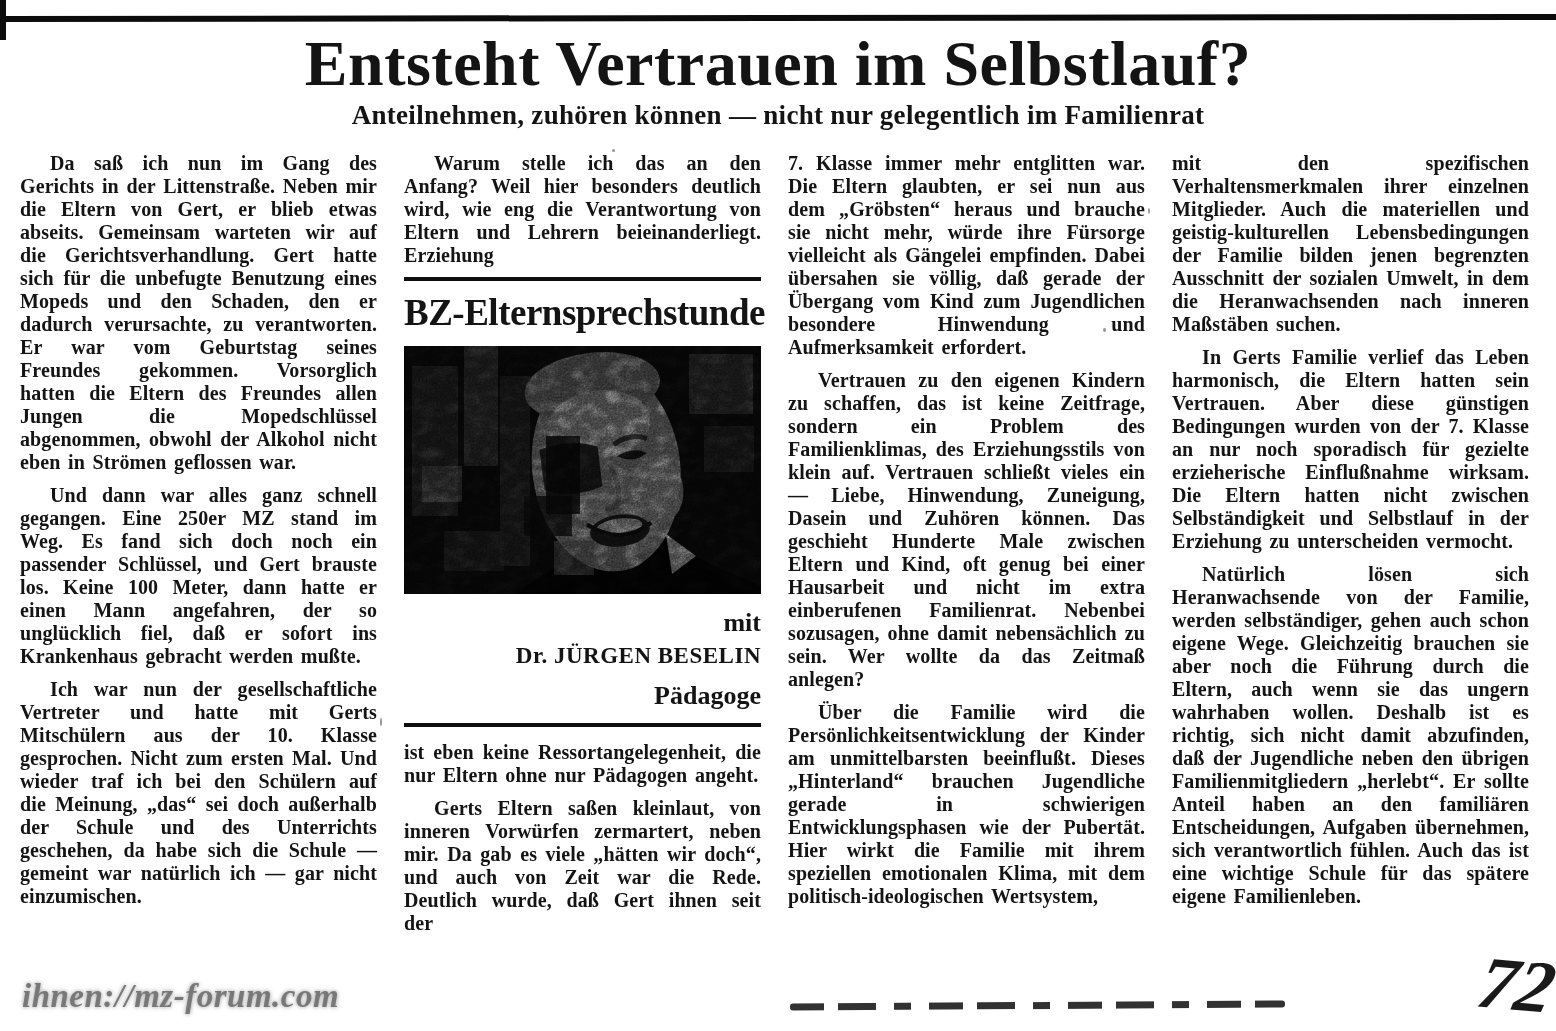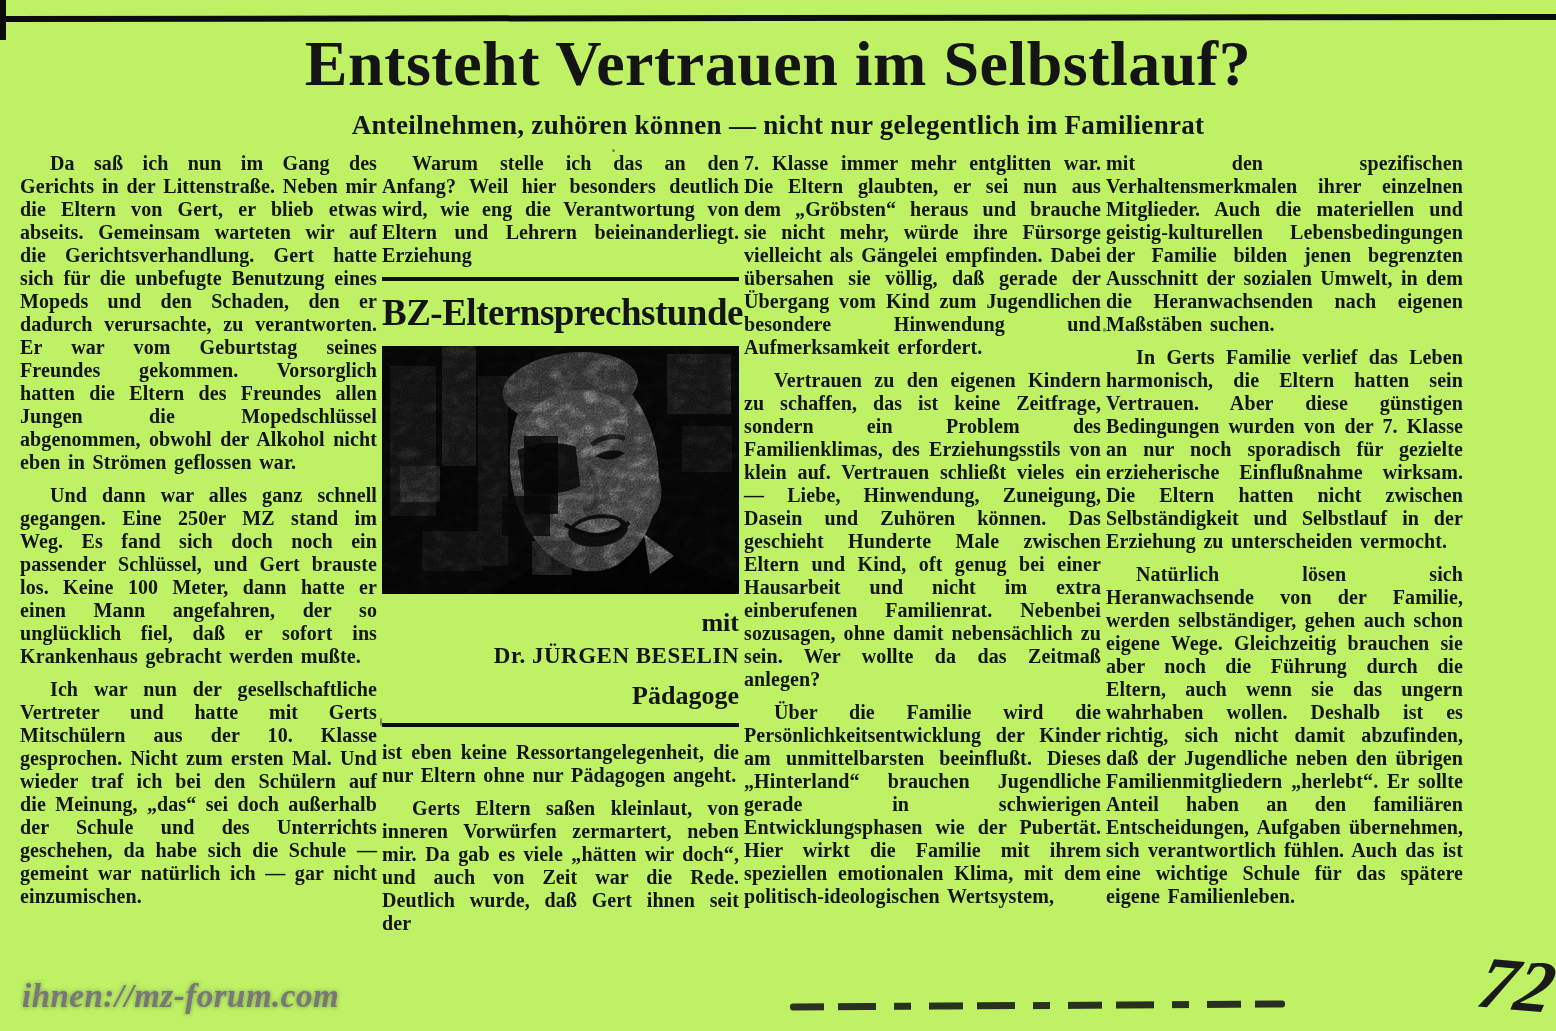--- a/index.html
+++ b/index.html
@@ -1,36 +1,36 @@
 <!DOCTYPE html>
 <html lang="de"><head>
 <meta charset="utf-8">
 <style>
   html,body{margin:0;padding:0;background:#ddd;}
   .page{
     position:relative;width:1556px;height:1031px;margin:0 auto;
-    background:#bef264;overflow:hidden;
+    background:#ffffff;overflow:hidden;
     font-family:"Liberation Serif",serif;color:#141414;
   }
   
   .top-rule{position:absolute;left:0;top:15px;width:1556px;height:6px;background:#0c0c0c;transform:rotate(-0.08deg);}
   .corner-bar{position:absolute;left:0;top:0;width:6px;height:40px;background:#0c0c0c;}
   
   .headline{
     position:absolute;top:30px;left:0;width:1556px;text-align:center;
     font-size:64px;font-weight:700;letter-spacing:0.5px;line-height:1.05;margin:0;
   }
   .subtitle{
-    position:absolute;top:110px;left:0;width:1556px;text-align:center;
+    position:absolute;top:100px;left:0;width:1556px;text-align:center;
     font-size:27px;font-weight:700;letter-spacing:0.3px;margin:0;
   }
   
   .columns{
     position:absolute;top:152px;left:20px;width:1516px;
-    display:flex;gap:5px;align-items:flex-start;
+    display:flex;gap:27px;align-items:flex-start;
   }
   .col{width:357px;flex:0 0 357px;}
   .col p{
     font-size:20px;line-height:23px;font-weight:700;text-align:justify;
     margin:0 0 10px;text-indent:30px;word-spacing:2.5px;letter-spacing:0.1px;
     hyphens:auto;-webkit-hyphens:auto;
   }
   .col p.no-indent{text-indent:0;}
   
   .rule{height:4px;background:#0e0e0e;border:0;margin:8px 0 10px;}
@@ -154,21 +154,21 @@
       <p>Gerts Eltern saßen kleinlaut, von inneren Vorwürfen zermartert, neben mir. Da gab es viele „hätten wir doch“, und auch von Zeit war die Rede. Deutlich wurde, daß Gert ihnen seit der</p>
     </div>
 
     <div class="col">
       <p class="no-indent">7. Klasse immer mehr entglitten war. Die Eltern glaubten, er sei nun aus dem „Gröbsten“ heraus und brauche sie nicht mehr, würde ihre Fürsorge vielleicht als Gängelei empfinden. Dabei übersahen sie völlig, daß gerade der Übergang vom Kind zum Jugendlichen besondere Hinwendung und Aufmerksamkeit erfordert.</p>
       <p>Vertrauen zu den eigenen Kindern zu schaffen, das ist keine Zeitfrage, sondern ein Problem des Familienklimas, des Erziehungsstils von klein auf. Vertrauen schließt vieles ein — Liebe, Hinwendung, Zuneigung, Dasein und Zuhören können. Das geschieht Hunderte Male zwischen Eltern und Kind, oft genug bei einer Hausarbeit und nicht im extra einberufenen Familienrat. Nebenbei sozusagen, ohne damit nebensächlich zu sein. Wer wollte da das Zeitmaß anlegen?</p>
       <p>Über die Familie wird die Persönlichkeitsentwicklung der Kinder am unmittelbarsten beeinflußt. Dieses „Hinterland“ brauchen Jugendliche gerade in schwierigen Entwicklungsphasen wie der Pubertät. Hier wirkt die Familie mit ihrem speziellen emotionalen Klima, mit dem politisch-ideologischen Wertsystem,</p>
     </div>
 
     <div class="col">
-      <p class="no-indent">mit den spezifischen Verhaltensmerkmalen ihrer einzelnen Mitglieder. Auch die materiellen und geistig-kulturellen Lebensbedingungen der Familie bilden jenen begrenzten Ausschnitt der sozialen Umwelt, in dem die Heranwachsenden nach eigenen Maßstäben suchen.</p>
+      <p class="no-indent">mit den spezifischen Verhaltensmerkmalen ihrer einzelnen Mitglieder. Auch die materiellen und geistig-kulturellen Lebensbedingungen der Familie bilden jenen begrenzten Ausschnitt der sozialen Umwelt, in dem die Heranwachsenden nach inneren Maßstäben suchen.</p>
       <p>In Gerts Familie verlief das Leben harmonisch, die Eltern hatten sein Vertrauen. Aber diese günstigen Bedingungen wurden von der 7. Klasse an nur noch sporadisch für gezielte erzieherische Einflußnahme wirksam. Die Eltern hatten nicht zwischen Selbständigkeit und Selbstlauf in der Erziehung zu unterscheiden vermocht.</p>
       <p>Natürlich lösen sich Heranwachsende von der Familie, werden selbständiger, gehen auch schon eigene Wege. Gleichzeitig brauchen sie aber noch die Führung durch die Eltern, auch wenn sie das ungern wahrhaben wollen. Deshalb ist es richtig, sich nicht damit abzufinden, daß der Jugendliche neben den übrigen Familienmitgliedern „herlebt“. Er sollte Anteil haben an den familiären Entscheidungen, Aufgaben übernehmen, sich verantwortlich fühlen. Auch das ist eine wichtige Schule für das spätere eigene Familienleben.</p>
     </div>
 
   </div>
 
   <div class="watermark">ihnen://mz-forum.com</div>
   <div class="dashed-line"></div>
   <div class="handwritten">72</div>
 

